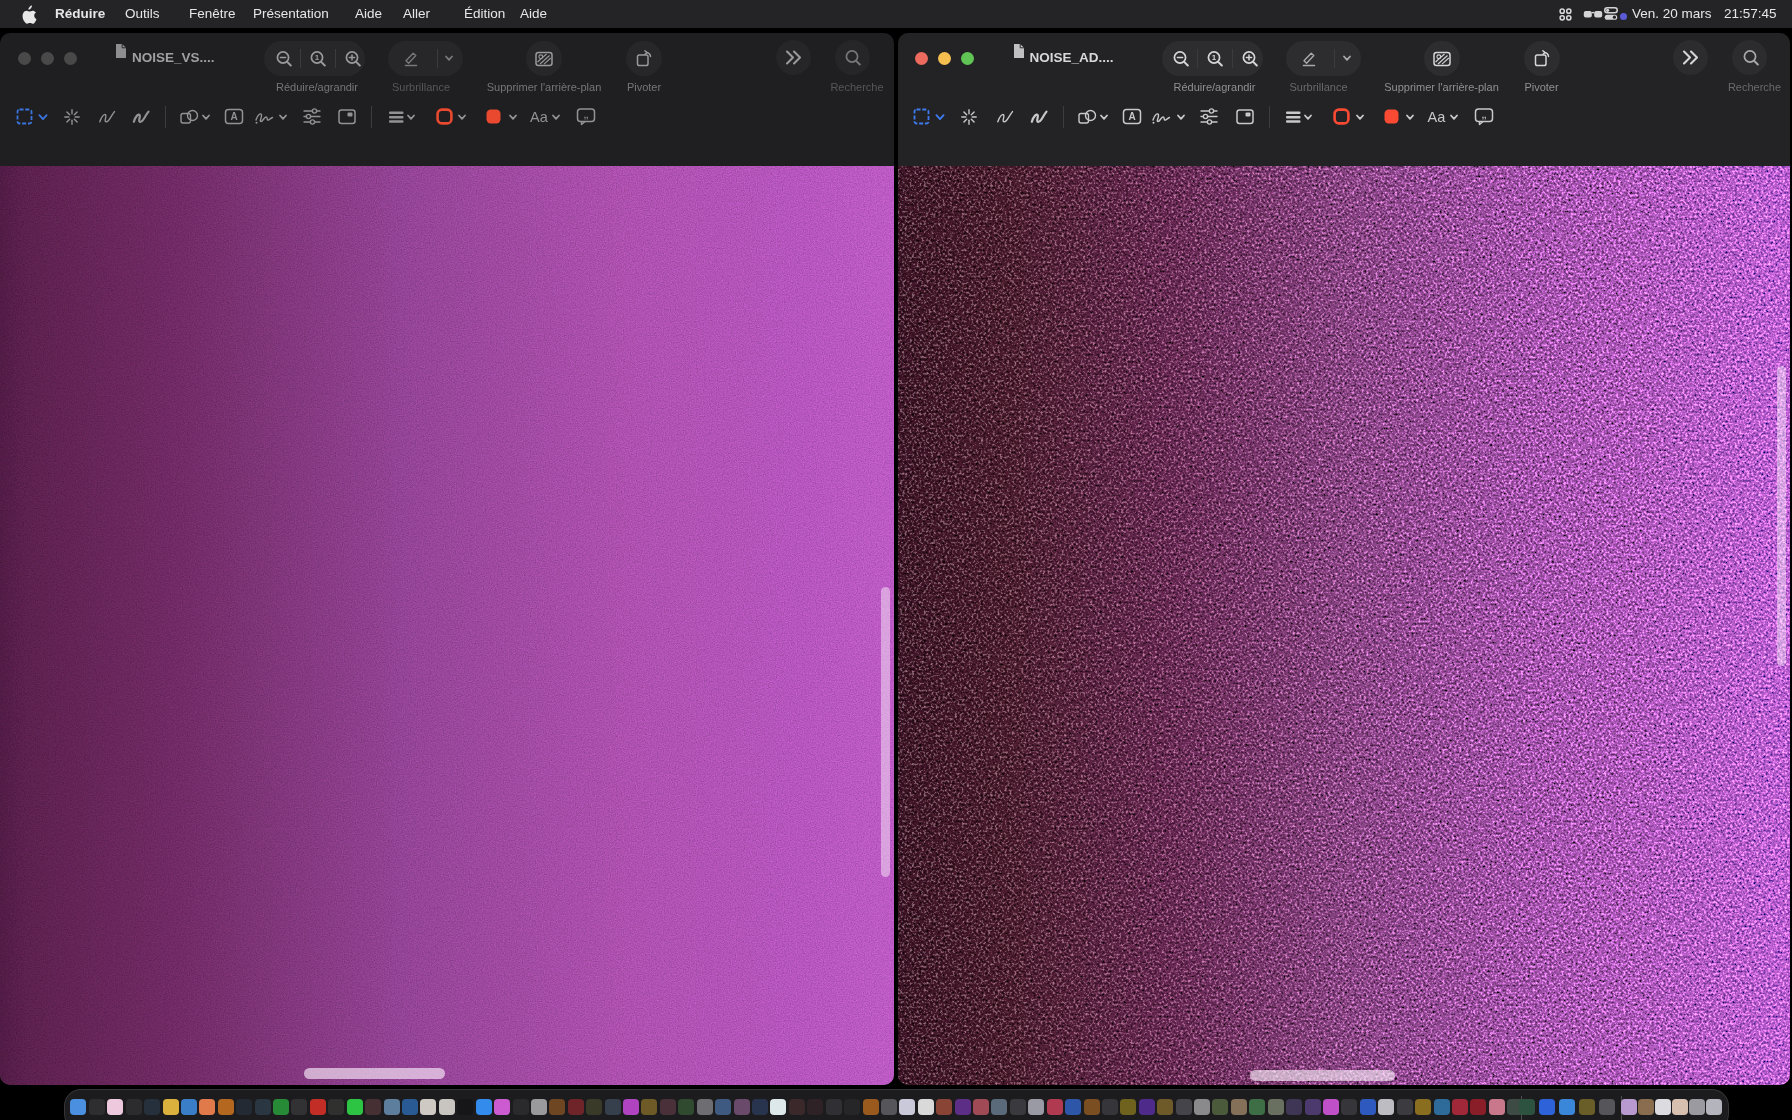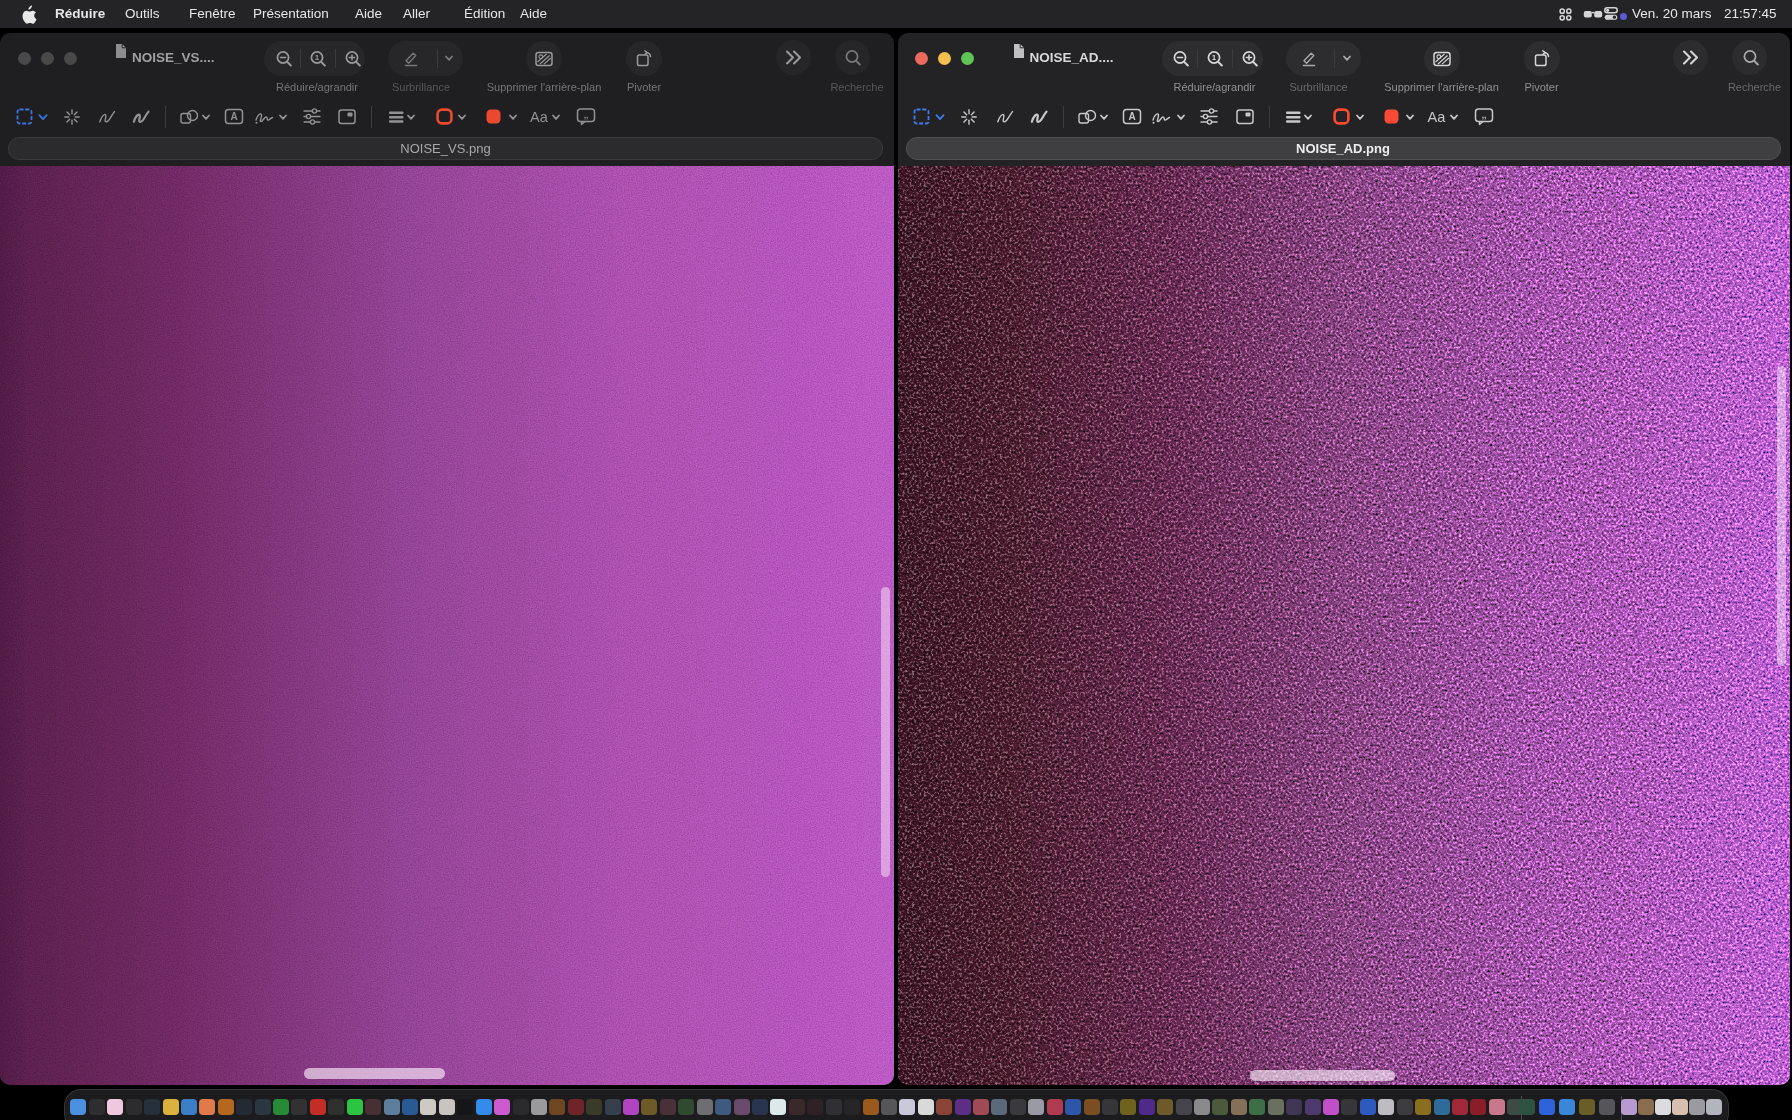--- a/index.html
+++ b/index.html
@@ -258,21 +258,20 @@
         <path d="M2.0 3.5 L5.0 6.800000000000001 L8.0 3.5" fill="none" stroke="#929294" stroke-width="1.8" stroke-linecap="round" stroke-linejoin="round"></path>
       </svg>
     </div>
     <div class="ic abs" style="left:575px;top:72.5px;width:22px;height:22px;">
       <svg width="20" height="19" viewBox="0 0 20 19" style="">
         <rect x="1.5" y="2" width="17" height="12.5" rx="3" fill="none" stroke="#929294" stroke-width="1.5"></rect>
         <path d="M5.5 14.5 L5.5 17.5 L9 14.5" fill="none" stroke="#929294" stroke-width="1.5" stroke-linejoin="round"></path>
         <text x="10" y="11" font-size="8.5" font-weight="bold" fill="#929294" text-anchor="middle" font-family="Liberation Sans, sans-serif">,,</text>
       </svg>
     </div>
-    <div class="fnbar" style="width:873px;background:#2b2b2d;border-color:#3a3a3c;color:#a8a8aa;font-weight:normal;">NOISE_VS.png</div>
     <svg class="content">
       <defs>
         <linearGradient id="gL" x1="0" y1="0" x2="1" y2="0">
           <stop offset="0" stop-color="#521c46"></stop>
           <stop offset="0.03" stop-color="#5d214f"></stop>
           <stop offset="0.2" stop-color="#722b66"></stop>
           <stop offset="0.45" stop-color="#944496"></stop>
           <stop offset="0.7" stop-color="#ae51b0"></stop>
           <stop offset="0.9" stop-color="#b756bf"></stop>
           <stop offset="1" stop-color="#bd5bc5"></stop>
@@ -494,21 +493,20 @@
         <path d="M2.0 3.5 L5.0 6.800000000000001 L8.0 3.5" fill="none" stroke="#c8c8ca" stroke-width="1.8" stroke-linecap="round" stroke-linejoin="round"></path>
       </svg>
     </div>
     <div class="ic abs" style="left:575px;top:72.5px;width:22px;height:22px;">
       <svg width="20" height="19" viewBox="0 0 20 19" style="">
         <rect x="1.5" y="2" width="17" height="12.5" rx="3" fill="none" stroke="#c8c8ca" stroke-width="1.5"></rect>
         <path d="M5.5 14.5 L5.5 17.5 L9 14.5" fill="none" stroke="#c8c8ca" stroke-width="1.5" stroke-linejoin="round"></path>
         <text x="10" y="11" font-size="8.5" font-weight="bold" fill="#c8c8ca" text-anchor="middle" font-family="Liberation Sans, sans-serif">,,</text>
       </svg>
     </div>
-    <div class="fnbar" style="width:873px;background:#3f3f41;border-color:#505052;color:#ededee;font-weight:bold;">NOISE_AD.png</div>
     <svg class="content">
       <defs>
         <linearGradient id="gR" x1="0" y1="0" x2="1" y2="0">
           <stop offset="0" stop-color="#3f1527"></stop>
           <stop offset="0.12" stop-color="#4b1c2d"></stop>
           <stop offset="0.3" stop-color="#672852"></stop>
           <stop offset="0.5" stop-color="#884383"></stop>
           <stop offset="0.72" stop-color="#a553ae"></stop>
           <stop offset="1" stop-color="#bd60d2"></stop>
         </linearGradient>

